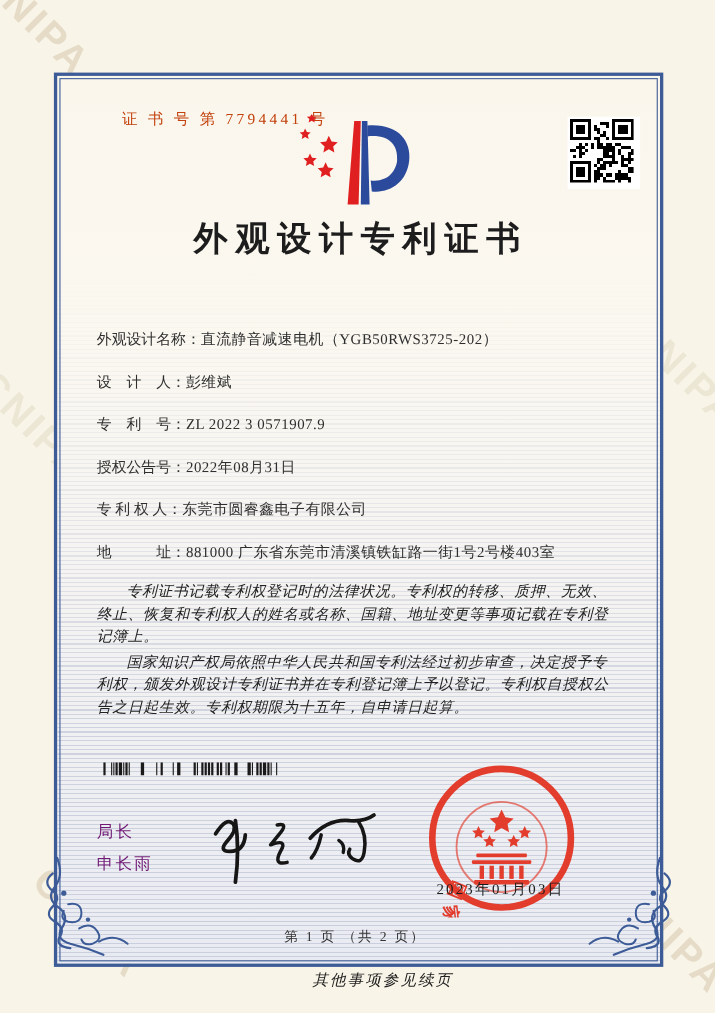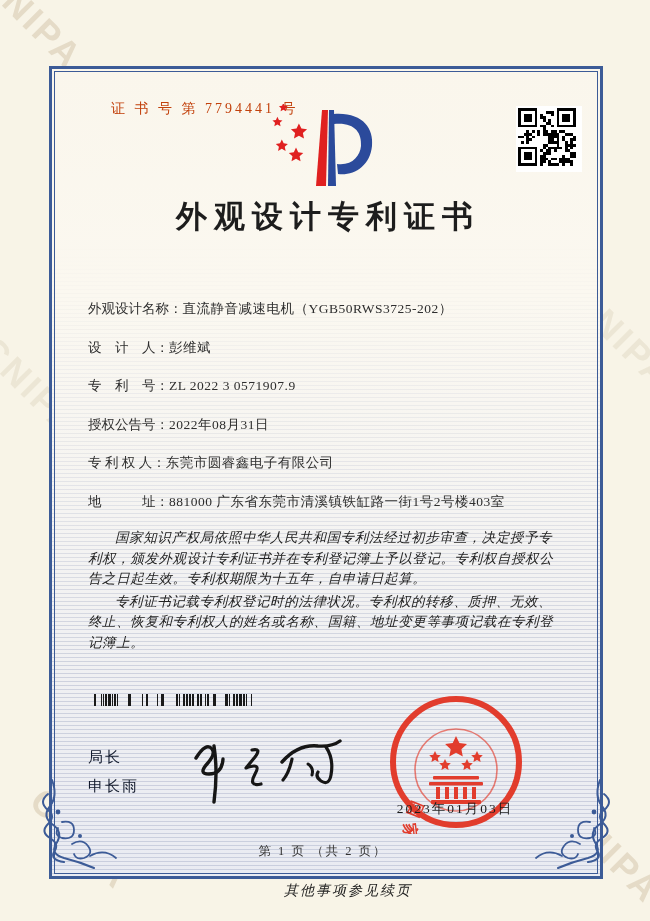--- a/index.html
+++ b/index.html
@@ -45,21 +45,21 @@
          font-size:13.5px;line-height:20.5px;color:#222;font-style:italic;
          letter-spacing:.6px;}
   .paras p{margin:0 0 2px 0;text-indent:2em;}
 
   
   .barcode{position:absolute;left:88px;top:692px;width:166px;height:12px;z-index:5;}
 
   
   .signer{position:absolute;left:88px;top:742px;z-index:5;
           font-family:"Liberation Sans","DejaVu Sans",sans-serif;
-          font-size:15px;color:#0f172a;line-height:29px;letter-spacing:2px;}
+          font-size:15px;color:#701a75;line-height:29px;letter-spacing:2px;}
   .signature{position:absolute;left:180px;top:730px;z-index:6;}
 
   
   .seal{position:absolute;left:385px;top:692px;z-index:7;}
 
   
   .flourish{position:absolute;z-index:8;}
   .flourish.left{left:28px;top:778px;}
   .flourish.right{right:26px;top:778px;transform:scaleX(-1);}
 
@@ -256,22 +256,22 @@
     </div>
     <div class="frow">
       <span class="lab">专 利 权 人：</span><span class="val">东莞市圆睿鑫电子有限公司</span>
     </div>
     <div class="frow">
       <span class="lab">地　　　址：</span><span class="val">881000 广东省东莞市清溪镇铁缸路一街1号2号楼403室</span>
     </div>
   </div>
 
   <div class="paras">
+    <p>专利证书记载专利权登记时的法律状况。专利权的转移、质押、无效、终止、恢复和专利权人的姓名或名称、国籍、地址变更等事项记载在专利登记簿上。</p>
     <p>国家知识产权局依照中华人民共和国专利法经过初步审查，决定授予专利权，颁发外观设计专利证书并在专利登记簿上予以登记。专利权自授权公告之日起生效。专利权期限为十五年，自申请日起算。</p>
-    <p>专利证书记载专利权登记时的法律状况。专利权的转移、质押、无效、终止、恢复和专利权人的姓名或名称、国籍、地址变更等事项记载在专利登记簿上。</p>
   </div>
 
   <div class="barcode">
     <svg id="bar-svg" width="166" height="12">
         <rect x="6" y="0" width="2" height="12" fill="#1a1a1a"></rect>
         <rect x="13" y="0" width="1" height="12" fill="#1a1a1a"></rect>
         <rect x="15" y="0" width="1" height="12" fill="#1a1a1a"></rect>
         <rect x="17" y="0" width="2" height="12" fill="#1a1a1a"></rect>
         <rect x="20" y="0" width="3" height="12" fill="#1a1a1a"></rect>
         <rect x="24" y="0" width="1" height="12" fill="#1a1a1a"></rect>

